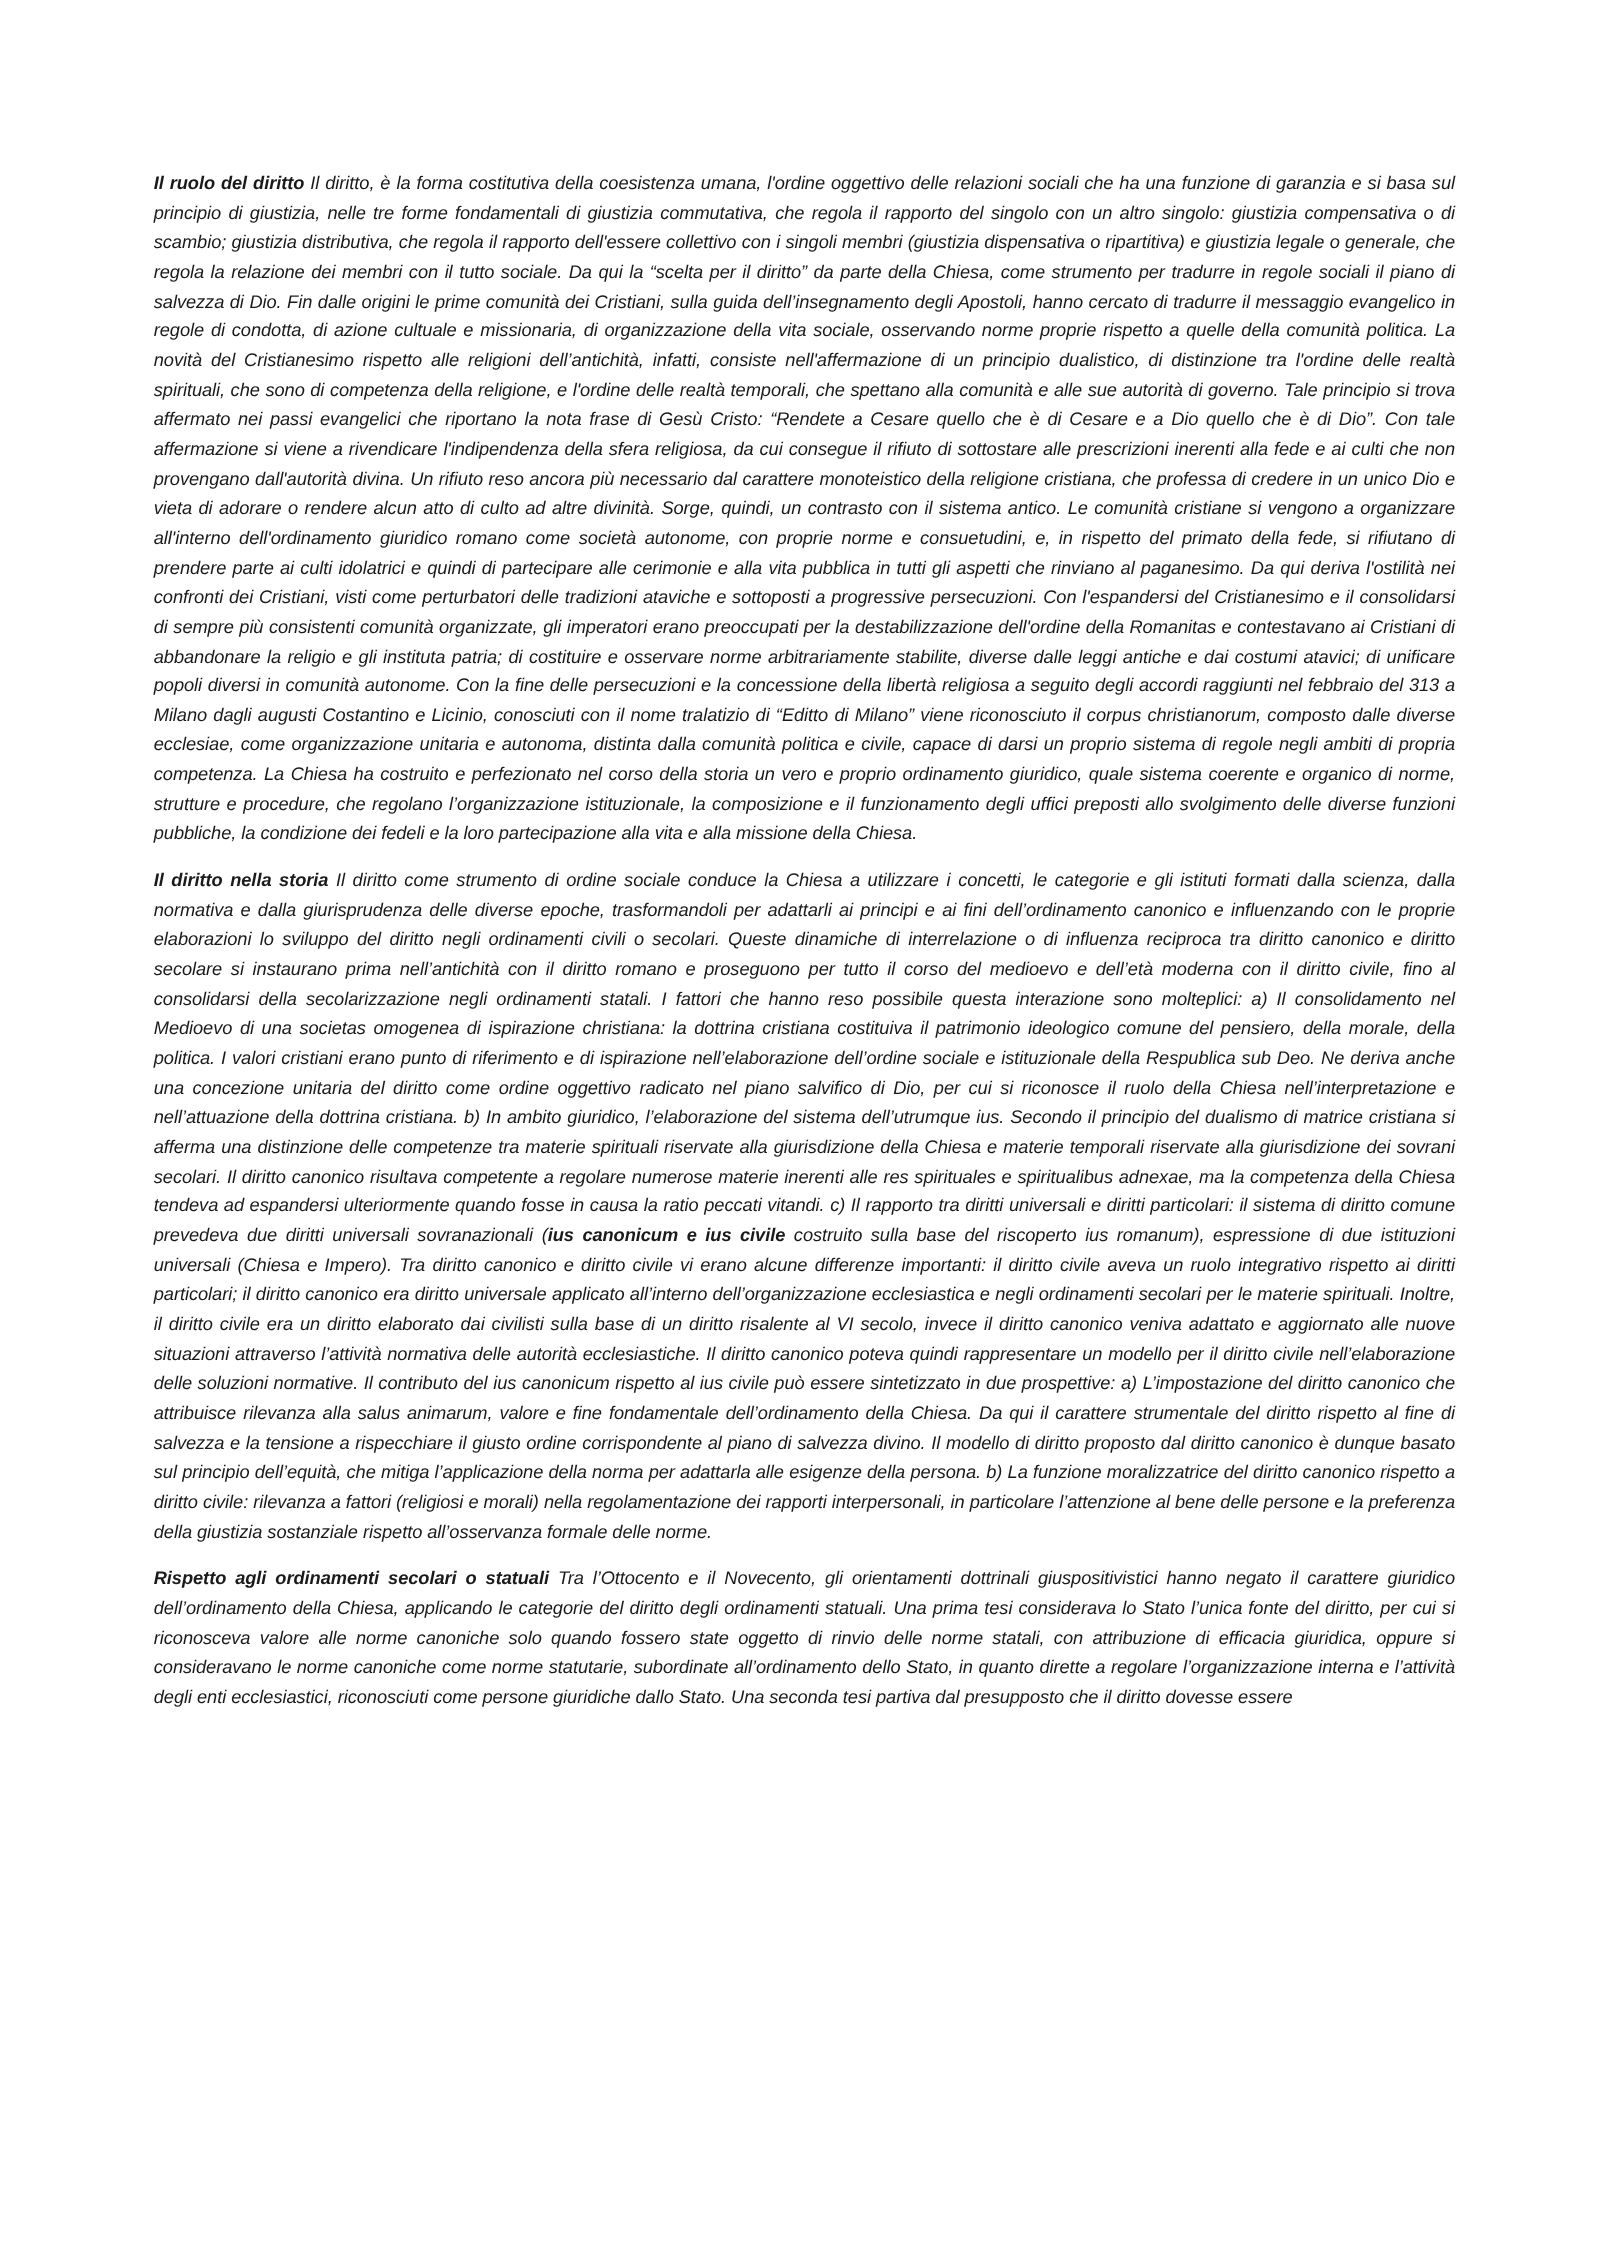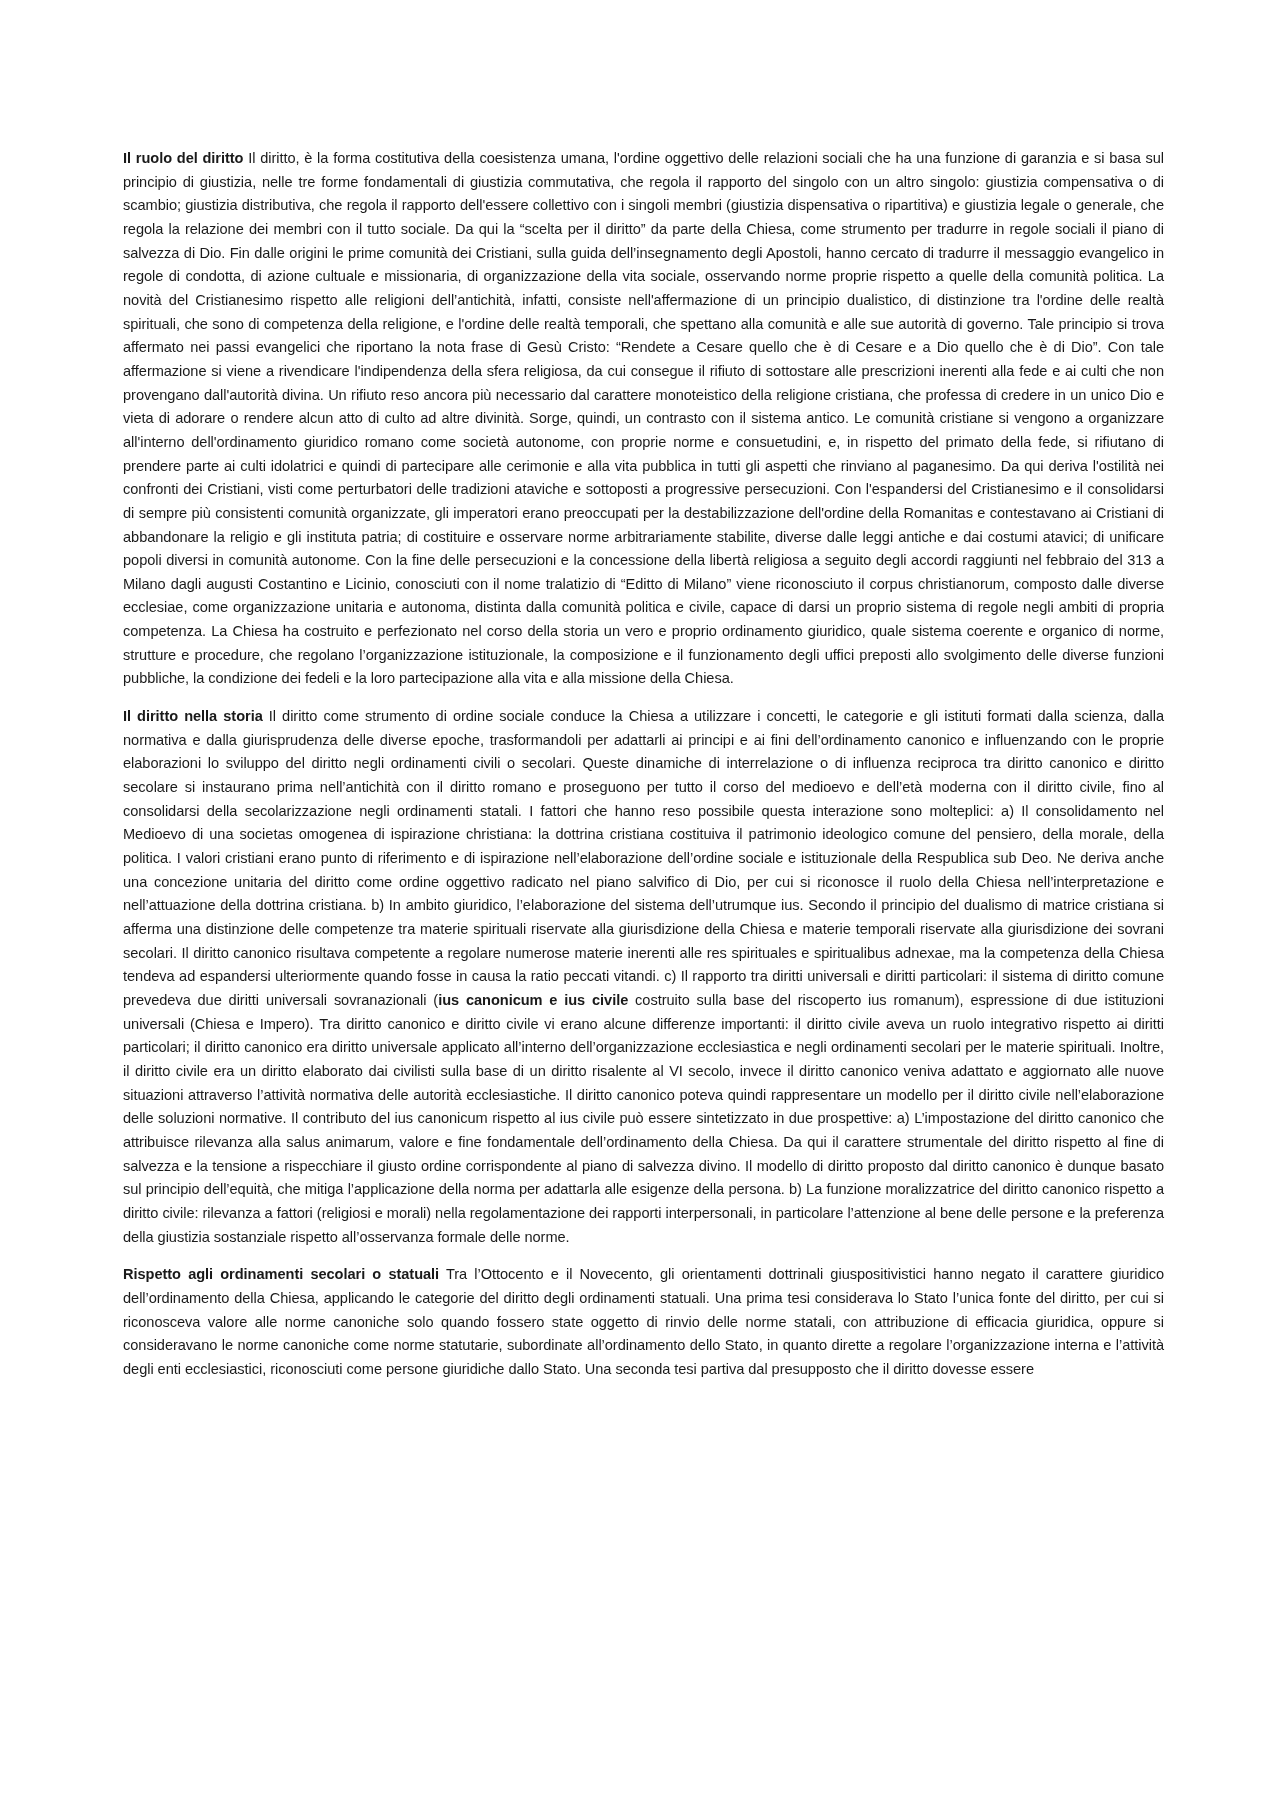--- a/index.html
+++ b/index.html
@@ -11,22 +11,23 @@
       width: 1280px;
       height: 1811px;
       position: relative;
       overflow: hidden;
       font-family: "Liberation Sans", "DejaVu Sans", sans-serif;
       color: #1a1a1a;
     }
     .page {
       position: absolute;
       left: 123px;
-      top: 147px;
+      top: 136px;
       width: 1041px;
+      font-style: italic;
     }
     .para {
       margin: 0 0 14px 0;
       font-size: 14.6px;
       line-height: 23.65px;
       text-align: justify;
       letter-spacing: -0.05px;
       word-spacing: 0px;
     }
     .para b {

